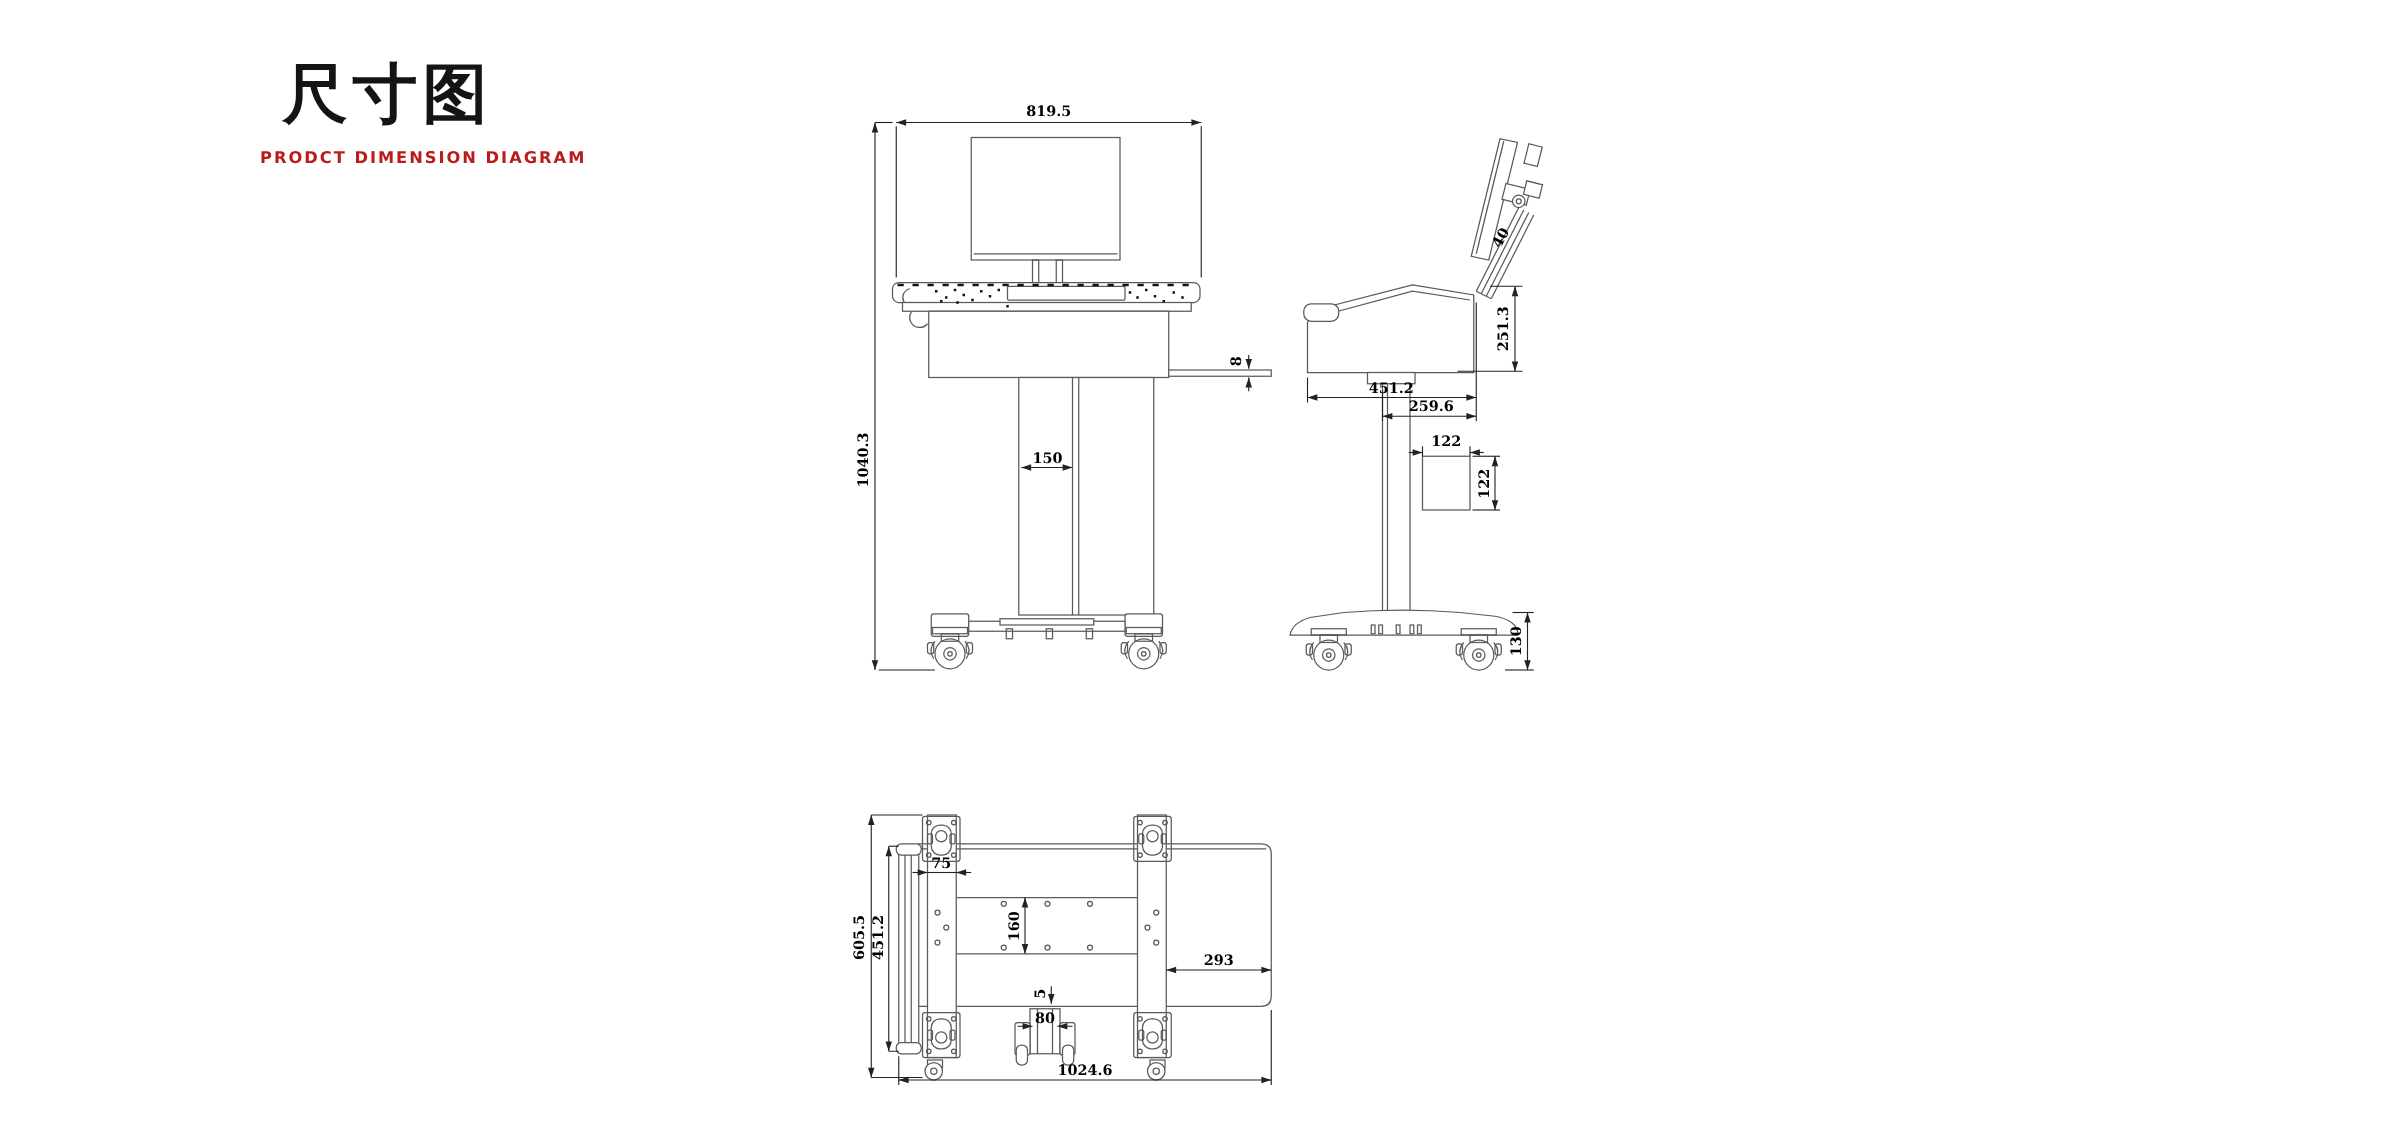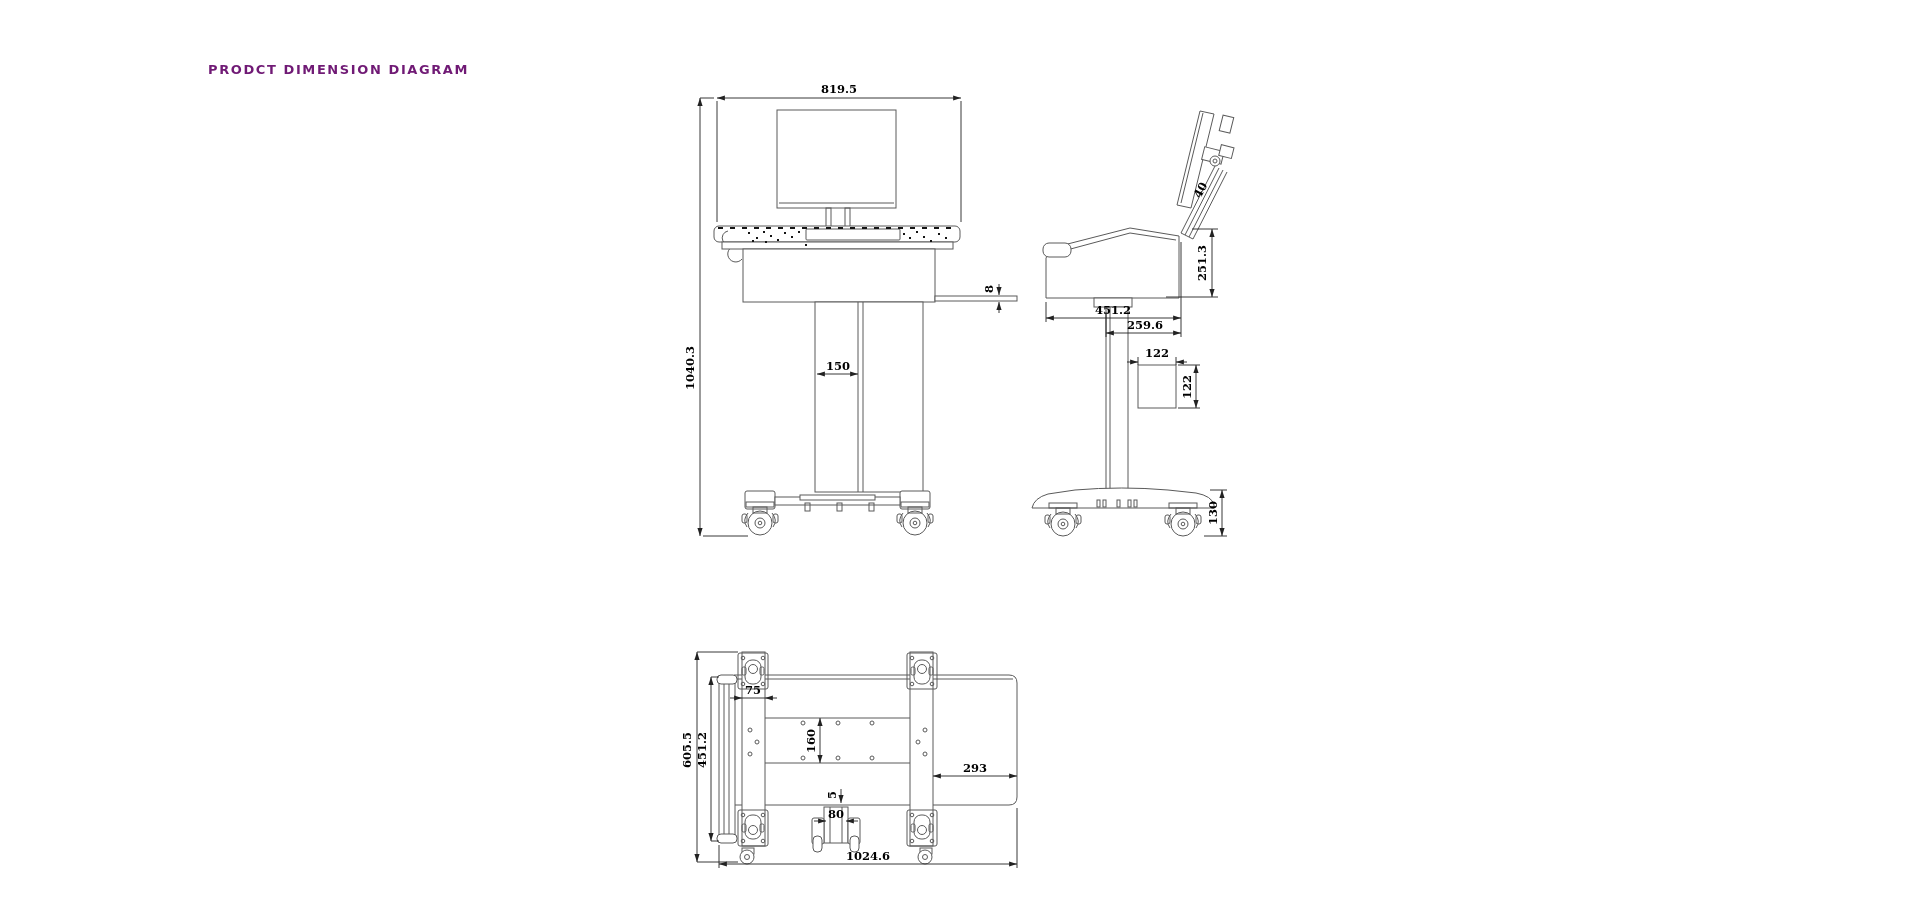--- a/index.html
+++ b/index.html
@@ -2,34 +2,35 @@
 <html><head>
 <meta charset="utf-8">
 <style>
   html,body{margin:0;padding:0;background:#fff;}
   .sheet{position:relative;width:1920px;height:899px;background:#fff;overflow:hidden;
          font-family:"Liberation Sans",sans-serif;}
   .title-block{position:absolute;left:208px;top:48px;width:320px;color:#111;}
   .title-zh{font-family:"DejaVu Sans",sans-serif;font-size:52px;font-weight:900;
             letter-spacing:4px;color:#141414;line-height:1.1;margin-left:18px;}
   .title-en{font-family:"DejaVu Sans",sans-serif;font-size:13px;font-weight:bold;
-            letter-spacing:1.6px;color:#701a75;margin-top:14px;white-space:nowrap;}
+            letter-spacing:1.6px;color:#b91c1c;margin-top:14px;white-space:nowrap;}
   svg{position:absolute;left:0;top:0;}
   .g{stroke:#5a5a5a;fill:none;stroke-width:1;}
   .gf{stroke:#5a5a5a;fill:#fff;stroke-width:1;}
   .d{stroke:#222;fill:none;stroke-width:0.9;}
   .dt{font-family:"DejaVu Serif",serif;font-size:11.5px;font-weight:bold;fill:#000;}
   .spk{fill:#141414;stroke:none;}
 </style>
 </head>
 <body>
 
 <div class="sheet">
 
   <div class="title-block">
+    <div class="title-zh">尺寸图</div>
     <div class="title-en">PRODCT DIMENSION DIAGRAM</div>
   </div>
 
   <svg width="1920" height="899" viewBox="0 0 1920 899">
     <defs>
       <marker id="ar" markerWidth="9" markerHeight="7" refX="8.4" refY="3.5" orient="auto-start-reverse" markerUnits="userSpaceOnUse">
         <path d="M0.5,0.9 L8.4,3.5 L0.5,6.1 Z" fill="#222" stroke="none"></path>
       </marker>
 
       <g id="casterF" class="g">

